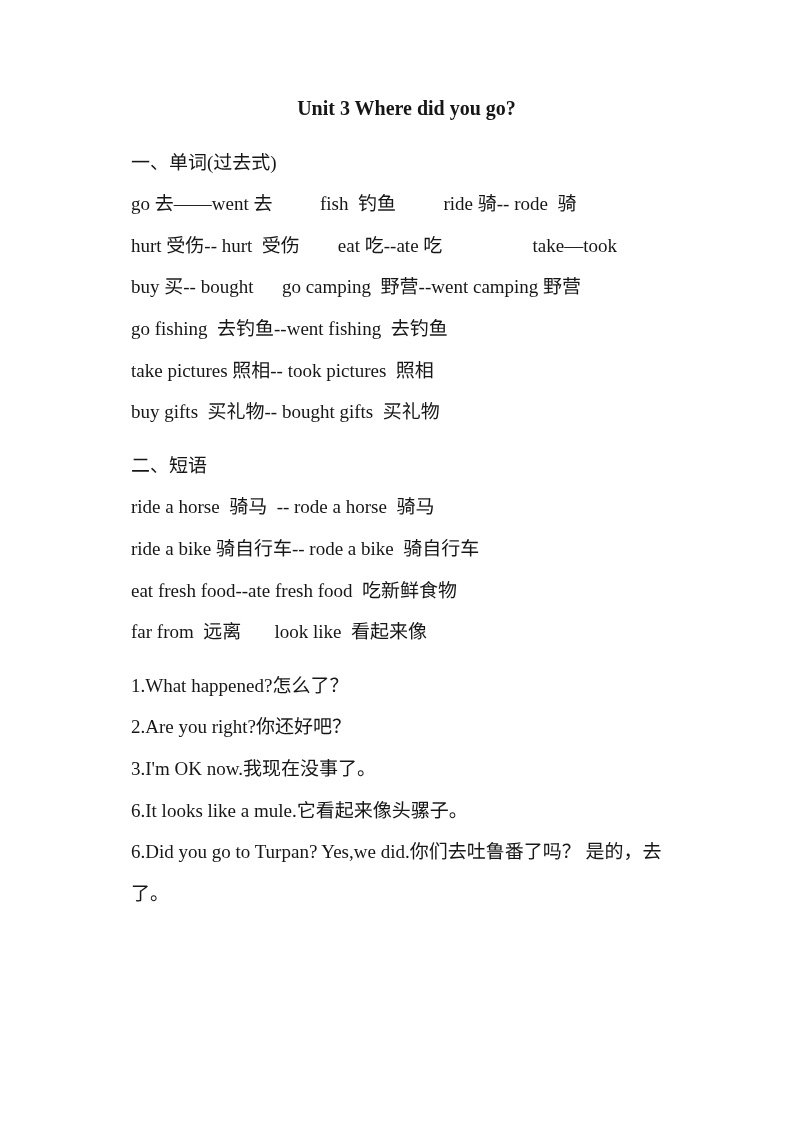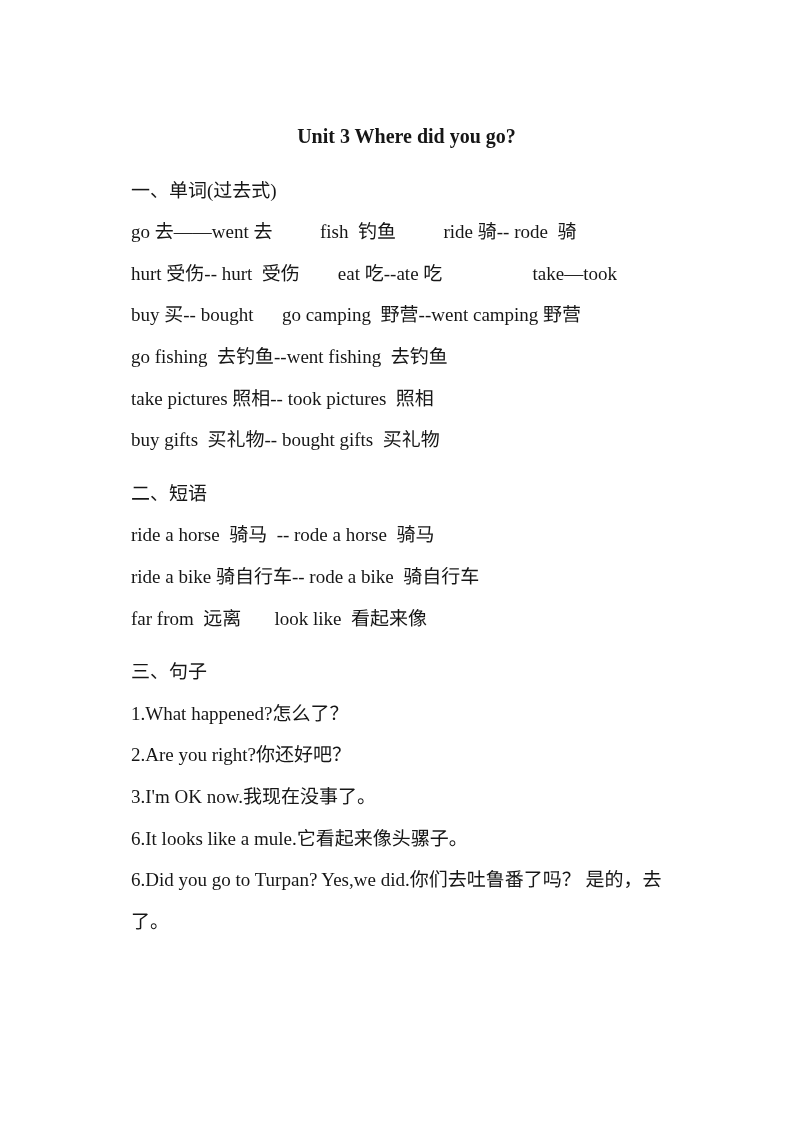--- a/index.html
+++ b/index.html
@@ -7,21 +7,21 @@
     margin: 0;
     padding: 0;
     background: #ffffff;
   }
   .page {
     position: relative;
     width: 793px;
     height: 1122px;
     background: #ffffff;
     color: #161616;
-    padding: 116px 99px 0 119px;
+    padding: 88px 99px 0 119px;
     font-family: "Liberation Serif", "DejaVu Serif", serif;
     font-size: 19px;
     line-height: 41.6px;
     overflow: hidden;
   }
   .page p {
     margin: 0;
     white-space: pre-wrap;
   }
   .doc-title {
@@ -45,25 +45,25 @@
     <p>buy 买-- bought      go camping  野营--went camping 野营</p>
     <p>go fishing  去钓鱼--went fishing  去钓鱼</p>
     <p>take pictures 照相-- took pictures  照相</p>
     <p>buy gifts  买礼物-- bought gifts  买礼物</p>
   </section>
 
   <section>
     <p>二、短语</p>
     <p>ride a horse  骑马  -- rode a horse  骑马</p>
     <p>ride a bike 骑自行车-- rode a bike  骑自行车</p>
+    <p>eat fresh food--ate fresh food  吃新鲜食物</p>
     <p>far from  远离       look like  看起来像</p>
   </section>
 
   <section>
-    <p>三、句子</p>
     <p>1.What happened?怎么了？</p>
     <p>2.Are you right?你还好吧？</p>
     <p>3.I'm OK now.我现在没事了。</p>
     <p>6.It looks like a mule.它看起来像头骡子。</p>
     <p>6.Did you go to Turpan? Yes,we did.你们去吐鲁番了吗？ 是的，去了。</p>
   </section>
 
 </div>
 
 </body></html>

